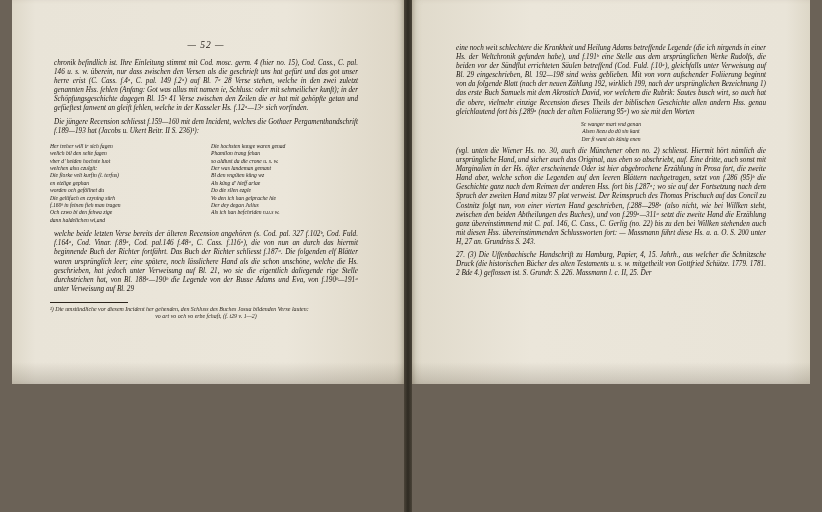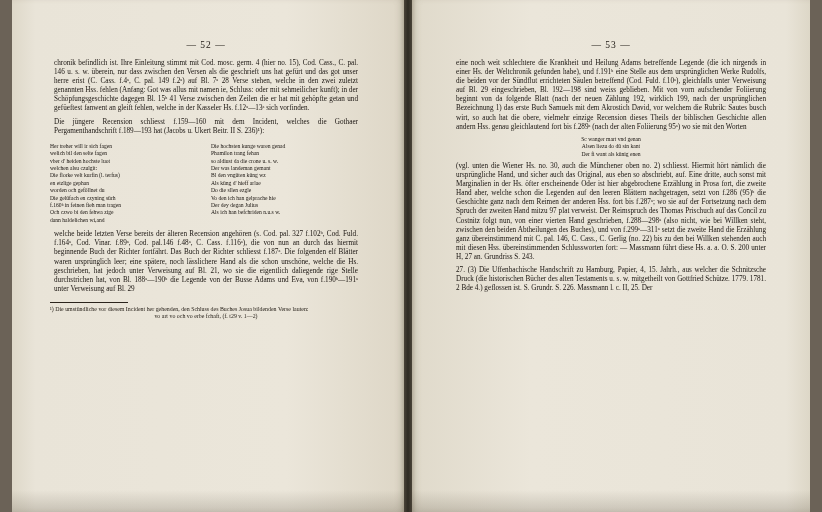--- a/index.html
+++ b/index.html
@@ -15,23 +15,24 @@
   }
   .spread {
     position: relative;
     width: 822px;
     height: 512px;
     background: #6b6257;
   }
   .page {
     position: absolute;
     top: 0;
-    height: 512px;
+    height: 384px;
     background: #e7e2d6;
     overflow: hidden;
+    font-style: italic;
   }
   .page.left {
     left: 12px;
     width: 392px;
     background: linear-gradient(to right, #ded8c9 0%, #e9e4d8 6%, #ebe6da 70%, #ded7c7 99%, #cfc8b6 100%);
     box-shadow: inset -6px 0 10px -6px rgba(90,80,60,0.45);
   }
   .page.right {
     left: 412px;
     width: 398px;
@@ -159,21 +160,20 @@
         <span class="fn-center">vo art vo och vo erbe fchaft, (f. t29 v. 1—2)</span>
       </div>
     </div>
     <div class="page-bottom-edge"></div>
   </div>
 
   <div class="gutter"></div>
 
   <div class="page right">
     <div class="textblock">
-      <div class="folio">— 53 —</div>
 
       <p class="body">eine noch weit schlechtere die Krankheit und Heilung Adams betreffende Legende (die ich nirgends in einer Hs. der Weltchronik gefunden habe), und f.191ᵇ eine Stelle aus dem ursprünglichen Werke Rudolfs, die beiden vor der Sündflut errichteten Säulen betreffend (Cod. Fuld. f.10ᵃ), gleichfalls unter Verweisung auf Bl. 29 eingeschrieben, Bl. 192—198 sind weiss geblieben.  Mit von vorn aufschender Foliierung beginnt von da folgende Blatt (nach der neuen Zählung 192, wirklich 199, nach der ursprünglichen Bezeichnung 1) das erste Buch Samuels mit dem Akrostich David, vor welchem die Rubrik: Sautes busch wirt, so auch hat die obere, vielmehr einzige Recension dieses Theils der biblischen Geschichte allen andern Hss. genau gleichlautend fort bis f.289ᵃ (nach der alten Foliierung 95ᵃ) wo sie mit den Worten</p>
 
       <div class="verse-center">
         <div>Sc wanger mart vnd genan</div>
         <div>Alsen liezu do dû sin kant</div>
         <div>Der fi want als künig enen</div>
       </div>
 
       <p class="body ind">(vgl. unten die Wiener Hs. no. 30, auch die Münchener oben no. 2) schliesst.  Hiermit hört nämlich die ursprüngliche Hand, und sicher auch das Original, aus eben so abschriebt, auf.  Eine dritte, auch sonst mit Marginalien in der Hs. öfter erscheinende Oder ist hier abgebrochene Erzählung in Prosa fort, die zweite Hand aber, welche schon die Legenden auf den leeren Blättern nachgetragen, setzt von f.286 (95)ᵇ die Geschichte ganz nach dem Reimen der anderen Hss. fort bis f.287ᵃ; wo sie auf der Fortsetzung nach dem Spruch der zweiten Hand mitzu 97 plat verweist.  Der Reimspruch des Thomas Prischuch auf das Concil zu Costnitz folgt nun, von einer vierten Hand geschrieben, f.288—298ᵃ (also nicht, wie bei Willken steht, zwischen den beiden Abtheilungen des Buches), und von f.299ᵃ—311ᵃ setzt die zweite Hand die Erzählung ganz übereinstimmend mit C. pal. 146, C. Cass., C. Gerlig (no. 22) bis zu den bei Willken stehenden auch mit diesen Hss. übereinstimmenden Schlussworten fort: — Massmann führt diese Hs. a. a. O. S. 200 unter H, 27 an.  Grundriss S. 243.</p>

